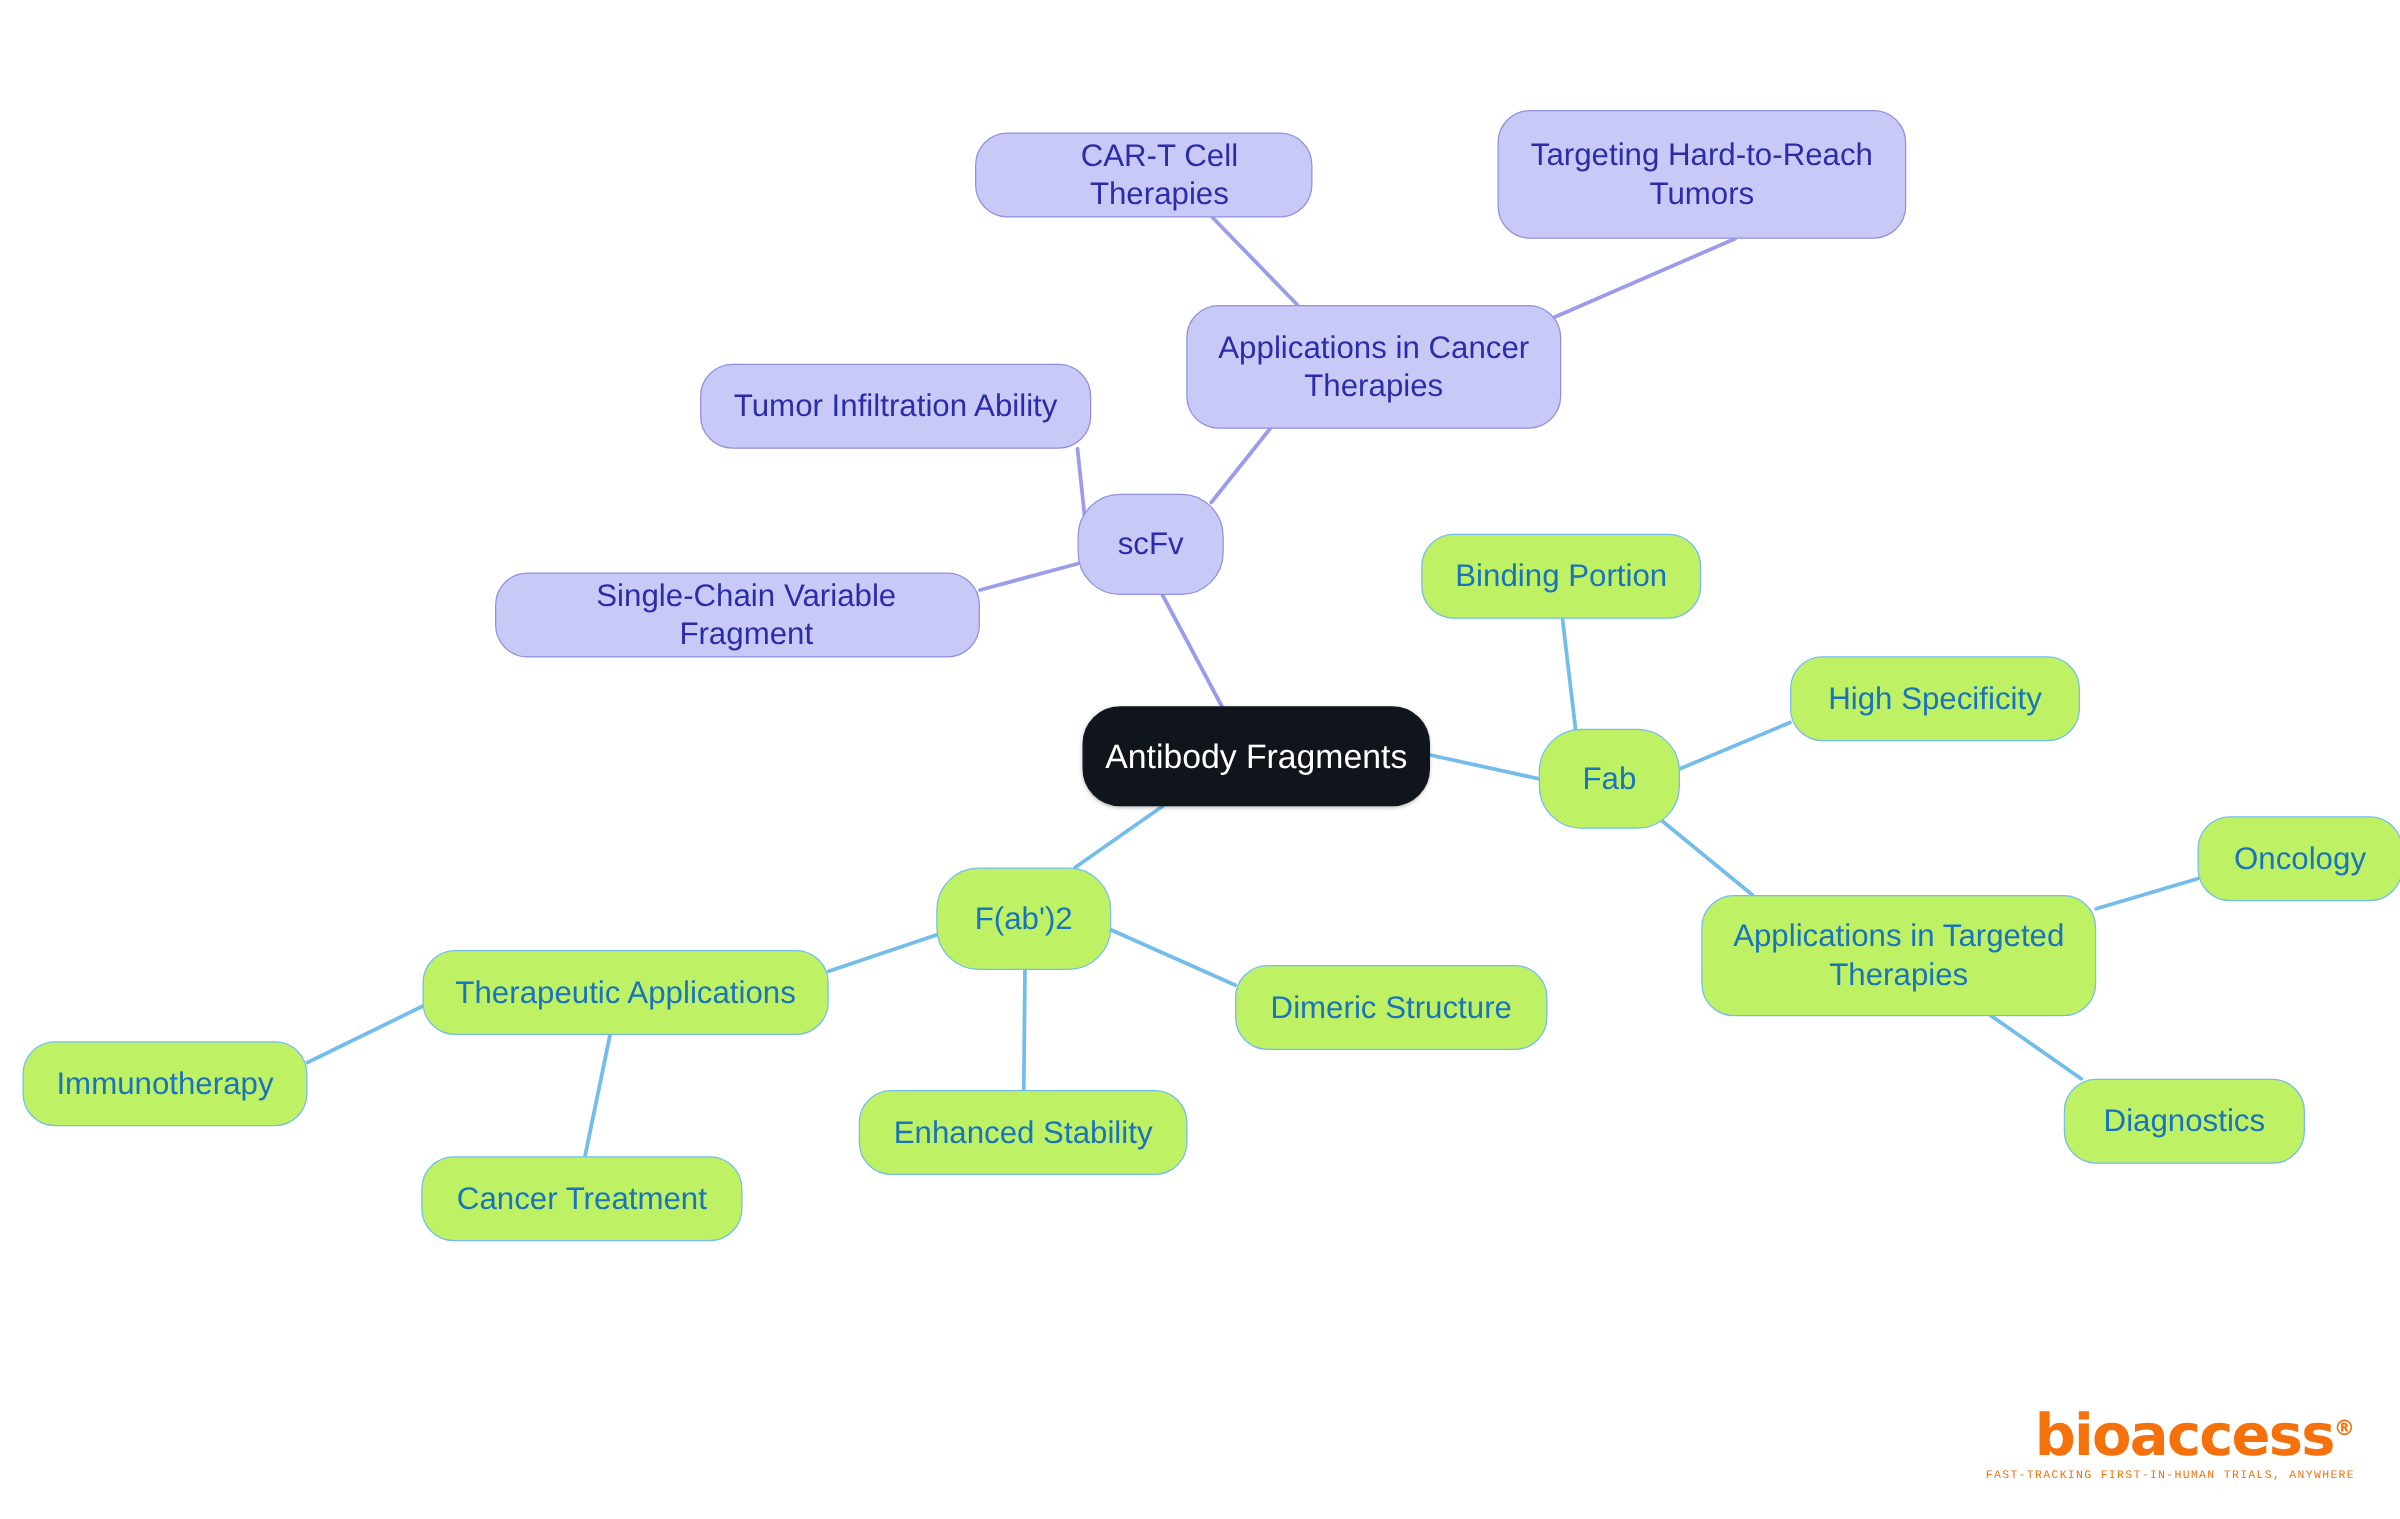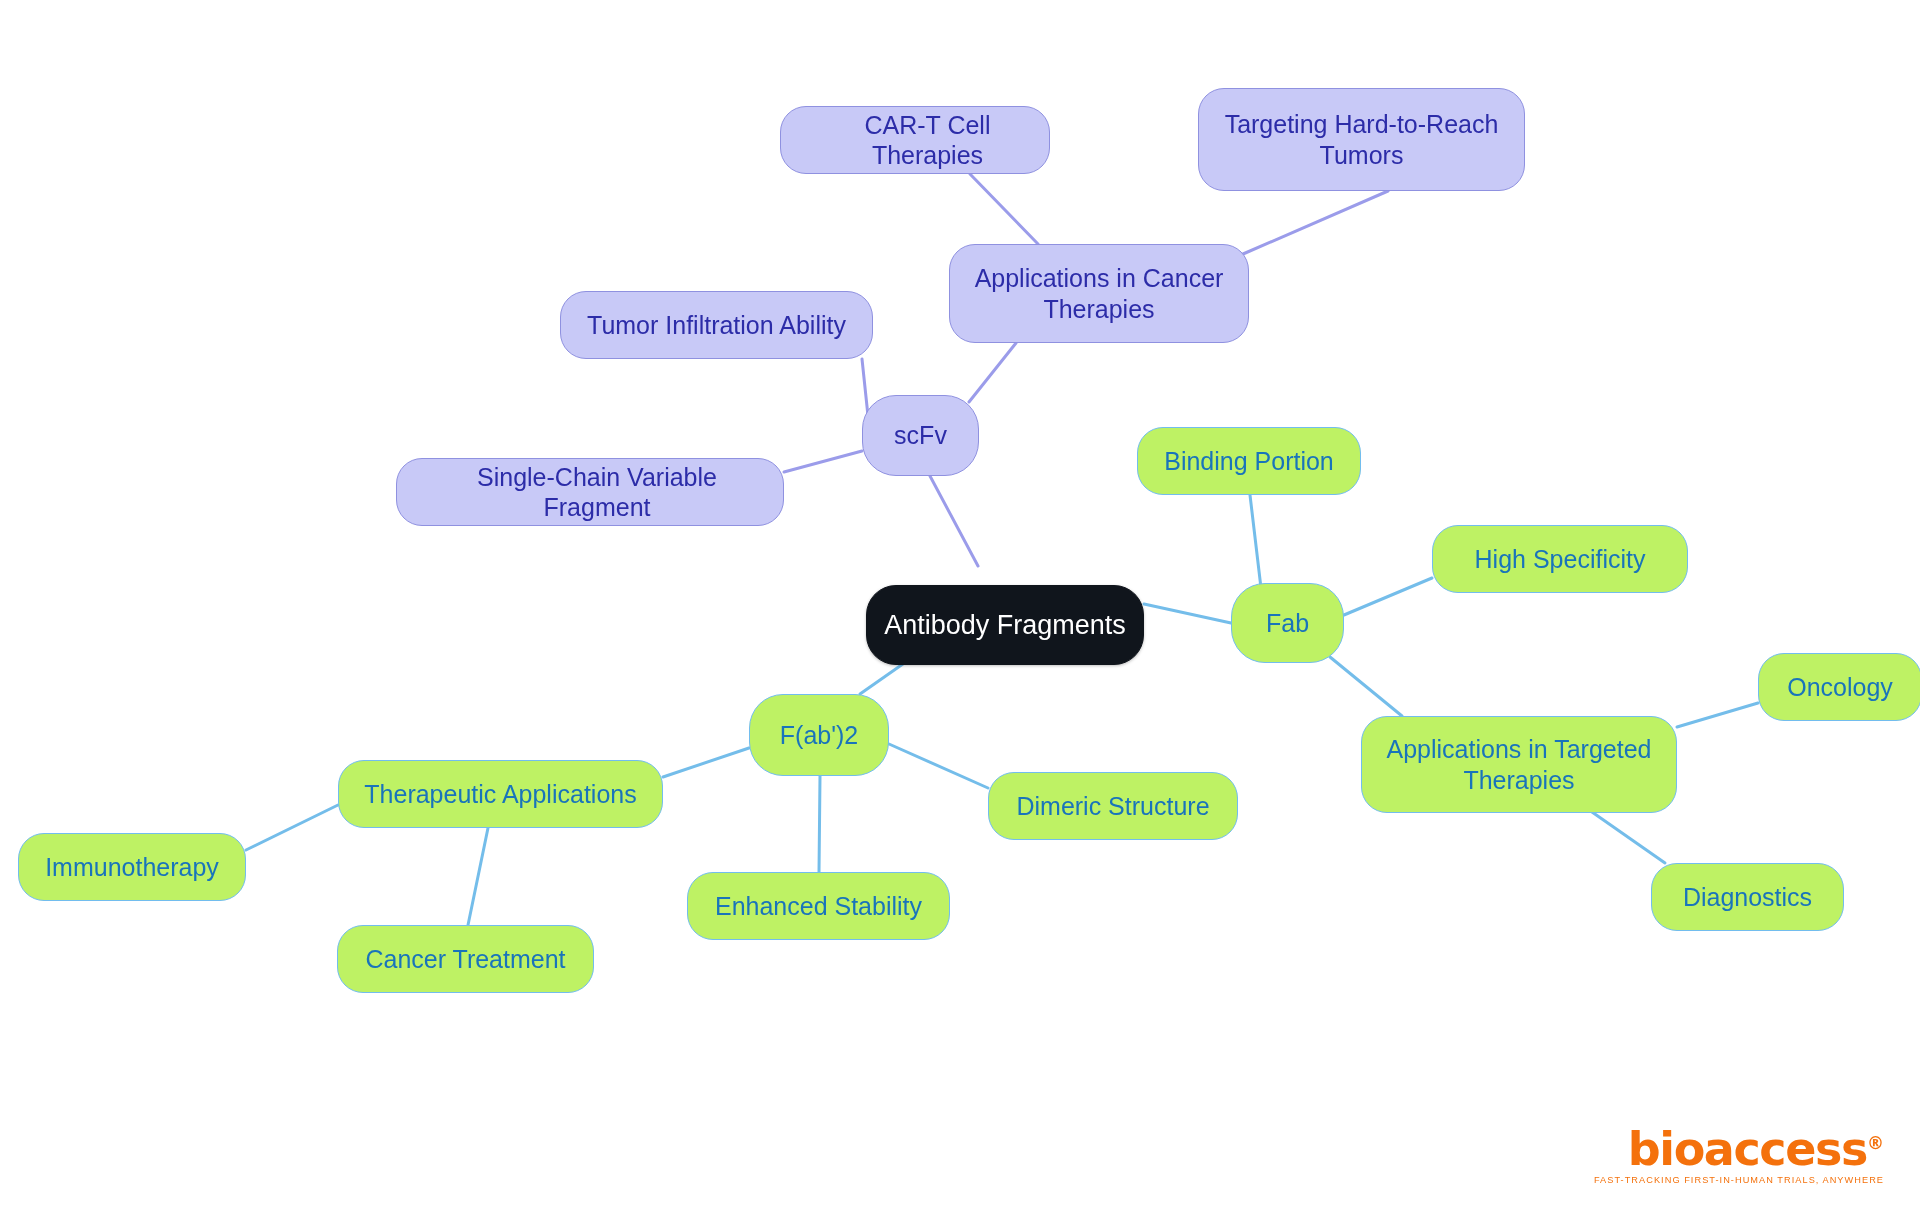--- a/index.html
+++ b/index.html
@@ -42,21 +42,20 @@
     z-index: 5;
   }
   .node.root {
     background: #10151c;
     border-color: #10151c;
     color: #ffffff;
     font-size: 27px;
     border-radius: 30px;
     box-shadow: 0 1px 3px rgba(0,0,0,0.25);
     z-index: 8;
-    margin-top: 20px;
   }
   .node.purple {
     background: #c8c9f7;
     border-color: #8f91e0;
     color: #2c2ca8;
     font-size: 25px;
   }
   .node.blue {
     background: #bef264;
     border-color: #72bdee;
@@ -82,21 +81,21 @@
     line-height: 1;
     position: relative;
     display: inline-block;
   }
   #logo .reg {
     font-size: 17px;
     vertical-align: super;
     letter-spacing: 0;
   }
   #logo .tagline {
-    font-family: Liberation Sans, sans-serif;
+    font-family: Liberation Mono, monospace;
     font-size: 9.2px;
     letter-spacing: 1.05px;
     color: #f4710c;
     margin-top: 3px;
     white-space: nowrap;
     margin-left: 33px;
   }
 </style>
 </head>
 <body>
@@ -137,21 +136,21 @@
 
   <div class="node purple" style="left:780px; top:106px; width:270px; height:68px;padding-left:35px;">CAR-T Cell Therapies</div>
 
   <div class="node purple" style="left:1198px; top:88px; width:327px; height:103px;">Targeting Hard-to-Reach
 Tumors</div>
 
   <div class="node blue branch" style="left:1231px; top:583px; width:113px; height:80px;">Fab</div>
 
   <div class="node blue" style="left:1137px; top:427px; width:224px; height:68px;">Binding Portion</div>
 
-  <div class="node blue" style="left:1432px; top:525px; width:256px; height:68px;">High Specificity</div>
+  <div class="node blue" style="left:1432px; top:525px; width:232px; height:68px;">High Specificity</div>
 
   <div class="node blue" style="left:1361px; top:716px; width:316px; height:97px;">Applications in Targeted
 Therapies</div>
 
   <div class="node blue" style="left:1758px; top:653px; width:164px; height:68px;">Oncology</div>
 
   <div class="node blue" style="left:1651px; top:863px; width:193px; height:68px;">Diagnostics</div>
 
   <div class="node blue branch" style="left:749px; top:694px; width:140px; height:82px;">F(ab')2</div>
 

